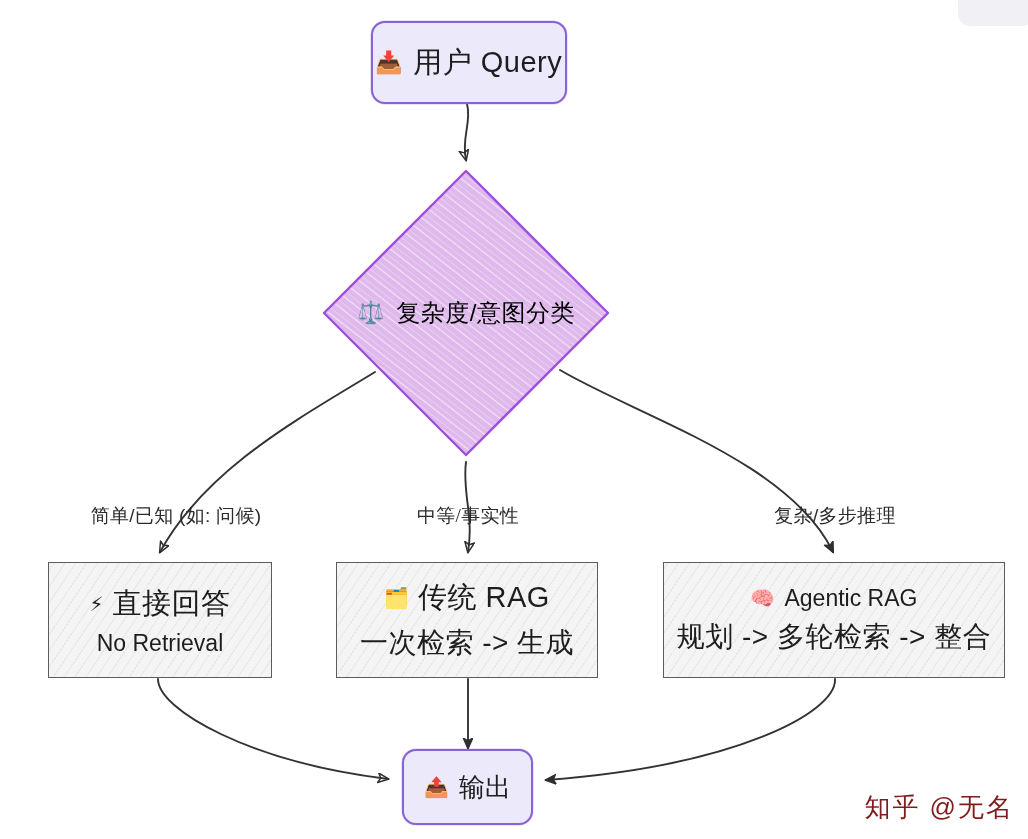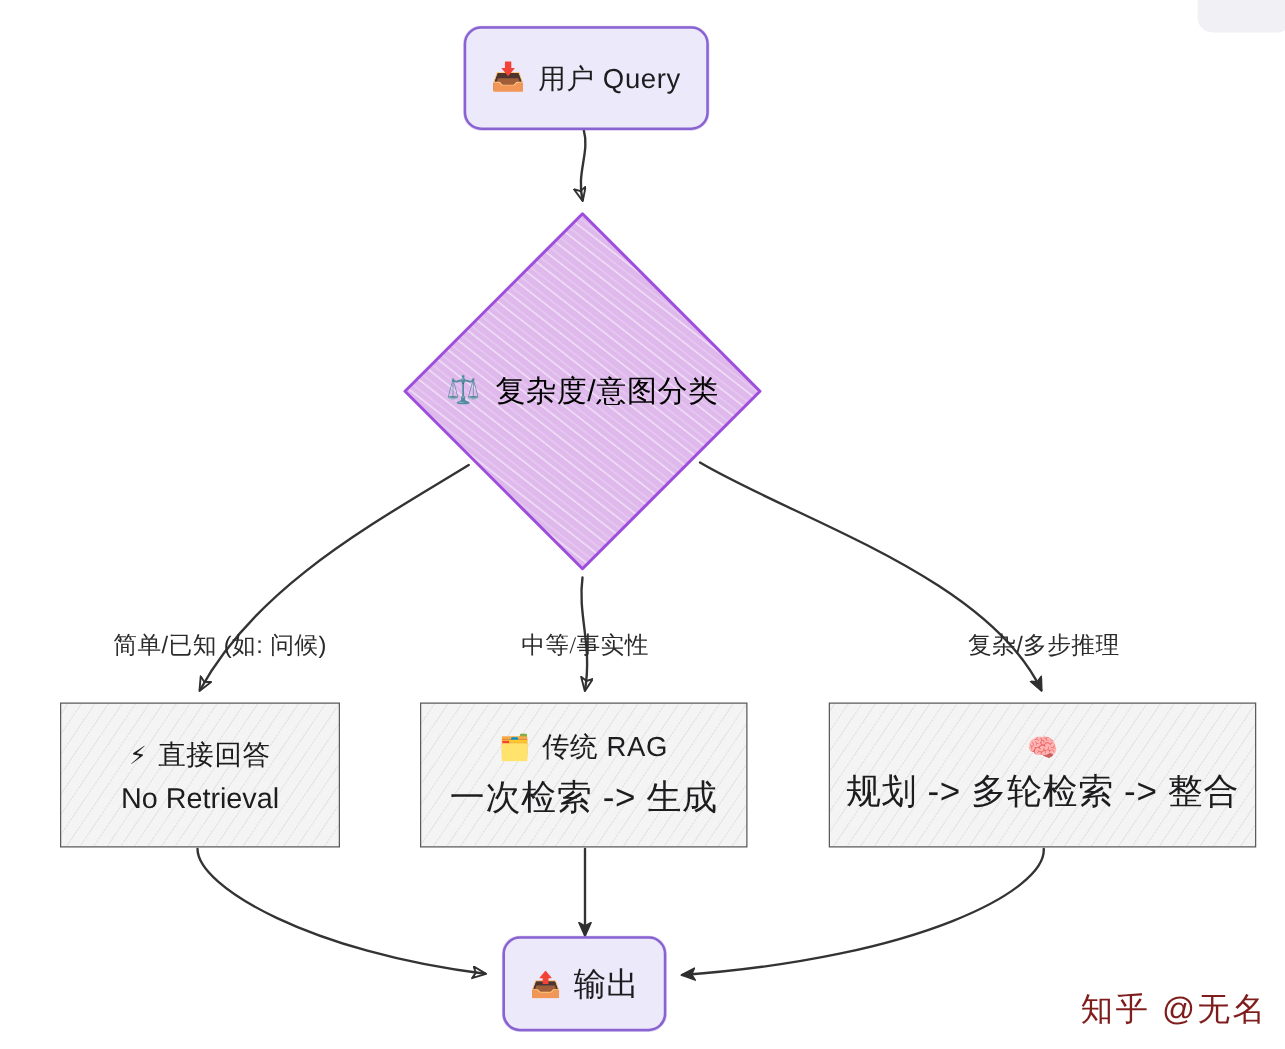--- a/index.html
+++ b/index.html
@@ -88,21 +88,21 @@
     width: 292px;
     height: 292px;
     display: flex;
     align-items: center;
     justify-content: center;
     gap: 12px;
     white-space: nowrap;
     pointer-events: none;
   }
 
-  .t-cn { font-size: 22px; letter-spacing: .5px; }
+  .t-cn { font-size: 29px; letter-spacing: .5px; }
   .t-cn-sm { font-size: 28px; letter-spacing: .5px; }
   .t-en { font-size: 23px; }
   .t-dm { font-size: 24px; letter-spacing: .5px; }
   .t-out { font-size: 26px; }
 
   .icon {
     display: inline-block;
     line-height: 1;
     font-family: "DejaVu Sans", sans-serif;
     flex: 0 0 auto;
@@ -214,20 +214,21 @@
     <div class="line1">
       <span class="icon" style="font-size:20px;">🗂️</span>
       <span class="t-cn">传统 RAG</span>
     </div>
     <div class="line2 t-cn-sm">一次检索 -&gt; 生成</div>
   </div>
 
   <div class="node node-rect" style="left:663px; top:562px; width:342px; height:116px;">
     <div class="line1">
       <span class="icon" style="font-size:20px;">🧠</span>
+      <span class="t-en">Agentic RAG</span>
     </div>
     <div class="line2 t-cn-sm">规划 -&gt; 多轮检索 -&gt; 整合</div>
   </div>
 
   <div class="node node-round" style="left:402px; top:749px; width:131px; height:76px;">
     <div class="line1">
       <span class="icon" style="font-size:20px;">📤</span>
       <span class="t-out">输出</span>
     </div>
   </div>

